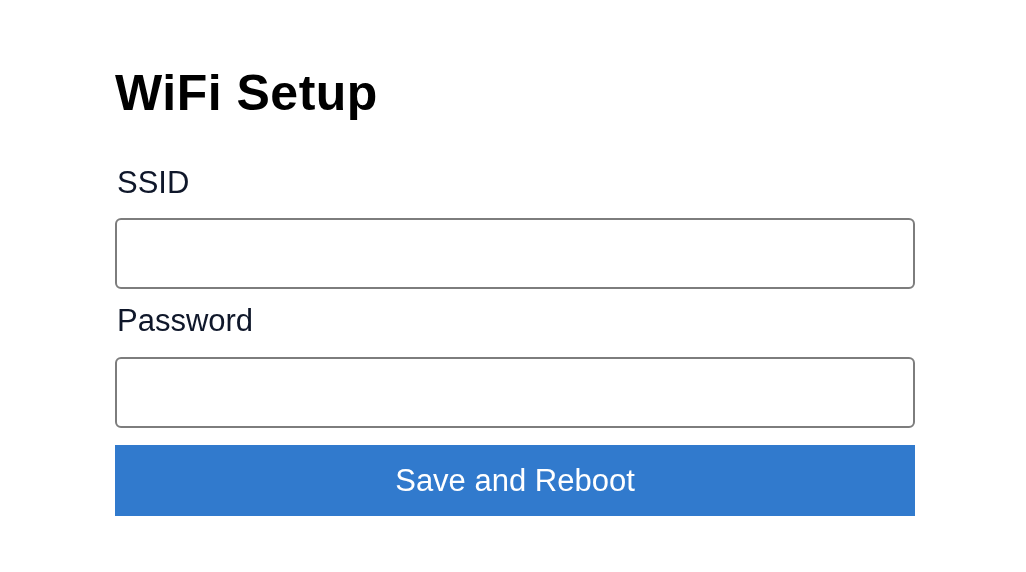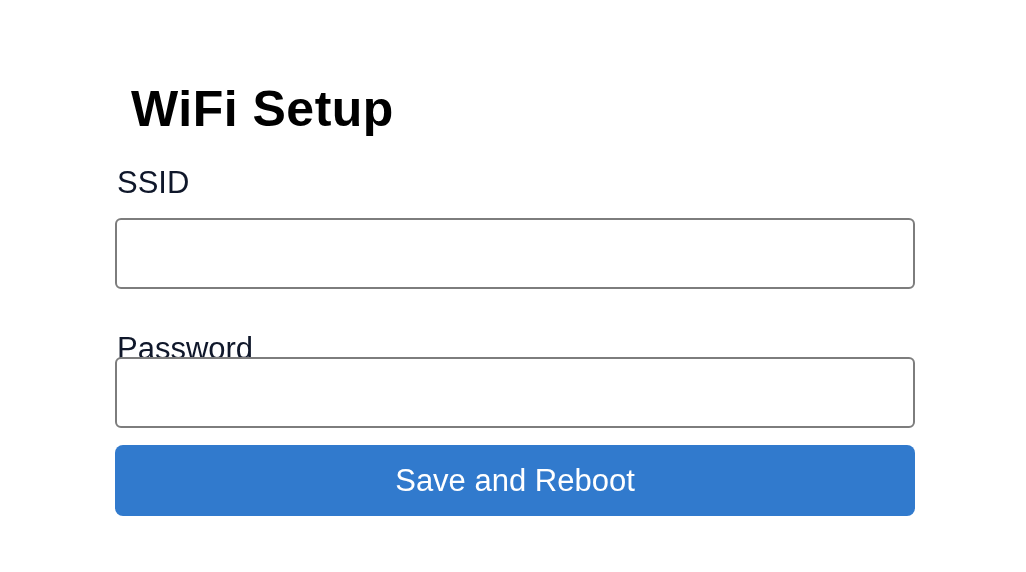--- a/index.html
+++ b/index.html
@@ -15,41 +15,41 @@
     background: #ffffff;
     overflow: hidden;
   }
   .container {
     position: absolute;
     left: 115px;
     top: 0;
     width: 800px;
   }
   h1.title {
-    margin: 16px;
+    margin: 0;
     padding: 0;
     position: absolute;
     left: 0;
     top: 68px;
     font-size: 50px;
     font-weight: bold;
     color: #000000;
     line-height: 1;
     letter-spacing: 0.5px;
   }
   .field-label {
     display: block;
     position: absolute;
     left: 2px;
     font-size: 31px;
     color: #0f172a;
     line-height: 1;
   }
   .label-ssid { top: 167px; }
-  .label-password { top: 305px; margin-top: 28px; }
+  .label-password { top: 305px; }
   .text-input {
     box-sizing: border-box;
     position: absolute;
     left: 0;
     width: 800px;
     height: 71px;
     border: 2px solid #7d7d7d;
     border-radius: 6px;
     background: #ffffff;
     font-size: 30px;
@@ -63,21 +63,21 @@
   .submit-button {
     box-sizing: border-box;
     position: absolute;
     left: 0;
     top: 445px;
     width: 800px;
     height: 71px;
     background: #317acd;
     color: #ffffff;
     border: none;
-    border-radius: 8px;
+    border-radius: 0;
     font-size: 31px;
     font-family: "Liberation Sans", sans-serif;
     cursor: pointer;
     text-align: center;
   }
 </style>
 </head>
 <body>
 
 <div class="page">

